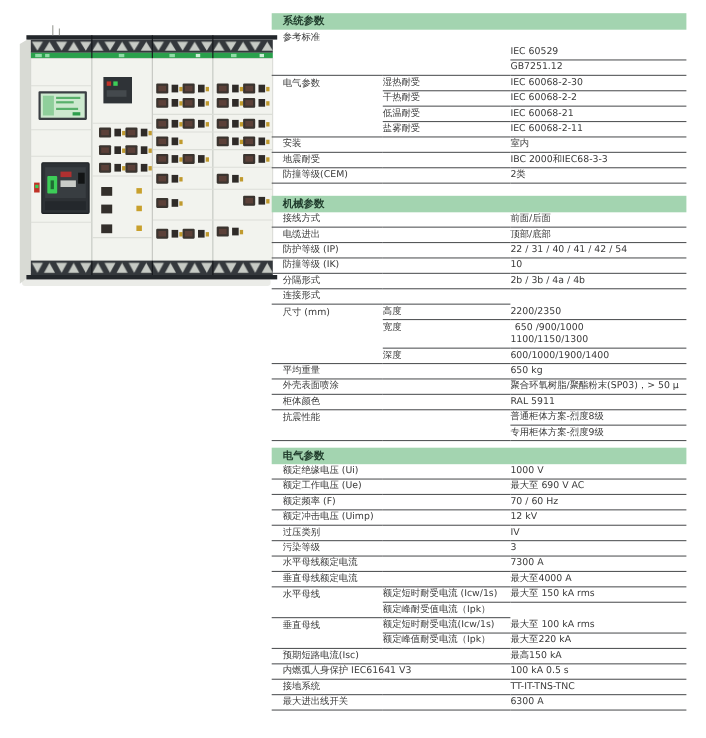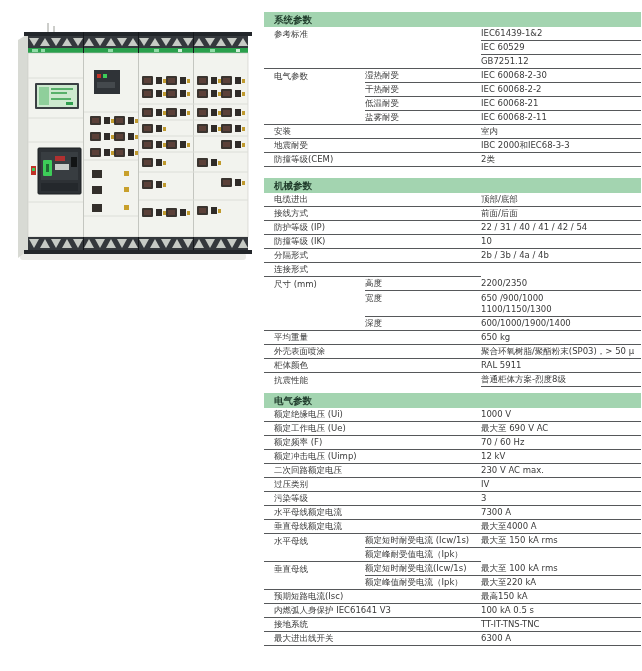--- a/index.html
+++ b/index.html
@@ -1,30 +1,30 @@
 <!DOCTYPE html>
 <html><head>
 <meta charset="utf-8">
 <style>
   html,body{margin:0;padding:0;background:#fff;}
   body{width:642px;height:671px;font-family:"DejaVu Sans","Liberation Sans",sans-serif;}
   .page{position:relative;width:642px;height:671px;overflow:hidden;background:#fff;}
   .photo{position:absolute;left:8px;top:20px;width:250px;height:248px;}
-  .tables{position:absolute;left:264px;top:12px;width:377px;}
+  .tables{position:absolute;left:247px;top:12px;width:377px;}
   .spec-table{width:377px;}
   .spec-table.t0{margin-bottom:11px;}
   .spec-table.t1{margin-bottom:6px;}
   .table-header{height:15px;line-height:15px;background:#a3d4b0;color:#1f3b2b;
     font-size:9.5px;font-weight:bold;padding-left:10px;box-sizing:border-box;}
   .row{display:grid;grid-template-columns:101px 116px 1fr;min-height:14px;align-items:center;}
   .row.tall{min-height:26px;align-items:flex-start;}
   .row.tall .c{padding-top:2px;}
   .c{font-size:8.5px;color:#3a3a3a;line-height:11px;white-space:nowrap;overflow:visible;
     height:100%;box-sizing:border-box;display:flex;align-items:center;}
-  .row.tall .c{align-items:flex-start;white-space:pre-line;}
+  .row.tall .c{align-items:flex-start;white-space:pre-line;text-align:center;}
   .c1{padding-left:10px;}
   .c3{padding-right:2px;}
   .bl{border-bottom:1px solid #56585a;}
 </style>
 </head>
 <body>
 
 <div class="page">
 
   <div class="photo">
@@ -162,21 +162,20 @@
 
   <div class="tables">
     <section class="spec-table t0">
       <div class="table-header">
         <span>系统参数</span>
       </div>
       <div class="rows">
           <div class="row">
             <div class="c c1">参考标准</div>
             <div class="c c2"></div>
-            <div class="c c3 bl">IEC61439-1&amp;2</div>
           </div>
           <div class="row">
             <div class="c c1"></div>
             <div class="c c2"></div>
             <div class="c c3 bl">IEC 60529</div>
           </div>
           <div class="row">
             <div class="c c1 bl"></div>
             <div class="c c2 bl"></div>
             <div class="c c3 bl">GB7251.12</div>
@@ -218,28 +217,28 @@
           </div>
         </div>
     </section>
 
     <section class="spec-table t1">
       <div class="table-header">
         <span>机械参数</span>
       </div>
       <div class="rows">
           <div class="row">
+            <div class="c c1 bl">接线方式</div>
+            <div class="c c2 bl"></div>
+            <div class="c c3 bl">前面/后面</div>
+          </div>
+          <div class="row">
             <div class="c c1 bl">电缆进出</div>
             <div class="c c2 bl"></div>
             <div class="c c3 bl">顶部/底部</div>
-          </div>
-          <div class="row">
-            <div class="c c1 bl">接线方式</div>
-            <div class="c c2 bl"></div>
-            <div class="c c3 bl">前面/后面</div>
           </div>
           <div class="row">
             <div class="c c1 bl">防护等级 (IP)</div>
             <div class="c c2 bl"></div>
             <div class="c c3 bl">22 / 31 / 40 / 41 / 42 / 54</div>
           </div>
           <div class="row">
             <div class="c c1 bl">防撞等级 (IK)</div>
             <div class="c c2 bl"></div>
             <div class="c c3 bl">10</div>
@@ -282,20 +281,25 @@
           <div class="row">
             <div class="c c1 bl">柜体颜色</div>
             <div class="c c2 bl"></div>
             <div class="c c3 bl">RAL 5911</div>
           </div>
           <div class="row">
             <div class="c c1">抗震性能</div>
             <div class="c c2"></div>
             <div class="c c3 bl">普通柜体方案-烈度8级</div>
           </div>
+          <div class="row">
+            <div class="c c1 bl"></div>
+            <div class="c c2 bl"></div>
+            <div class="c c3 bl">专用柜体方案-烈度9级</div>
+          </div>
         </div>
     </section>
 
     <section class="spec-table t2">
       <div class="table-header">
         <span>电气参数</span>
       </div>
       <div class="rows">
           <div class="row">
             <div class="c c1 bl">额定绝缘电压 (Ui)</div>
@@ -311,25 +315,20 @@
             <div class="c c1 bl">额定频率 (F)</div>
             <div class="c c2 bl"></div>
             <div class="c c3 bl">70 / 60 Hz</div>
           </div>
           <div class="row">
             <div class="c c1 bl">额定冲击电压 (Uimp)</div>
             <div class="c c2 bl"></div>
             <div class="c c3 bl">12 kV</div>
           </div>
           <div class="row">
-            <div class="c c1 bl">二次回路额定电压</div>
-            <div class="c c2 bl"></div>
-            <div class="c c3 bl">230 V AC max.</div>
-          </div>
-          <div class="row">
             <div class="c c1 bl">过压类别</div>
             <div class="c c2 bl"></div>
             <div class="c c3 bl">IV</div>
           </div>
           <div class="row">
             <div class="c c1 bl">污染等级</div>
             <div class="c c2 bl"></div>
             <div class="c c3 bl">3</div>
           </div>
           <div class="row">

